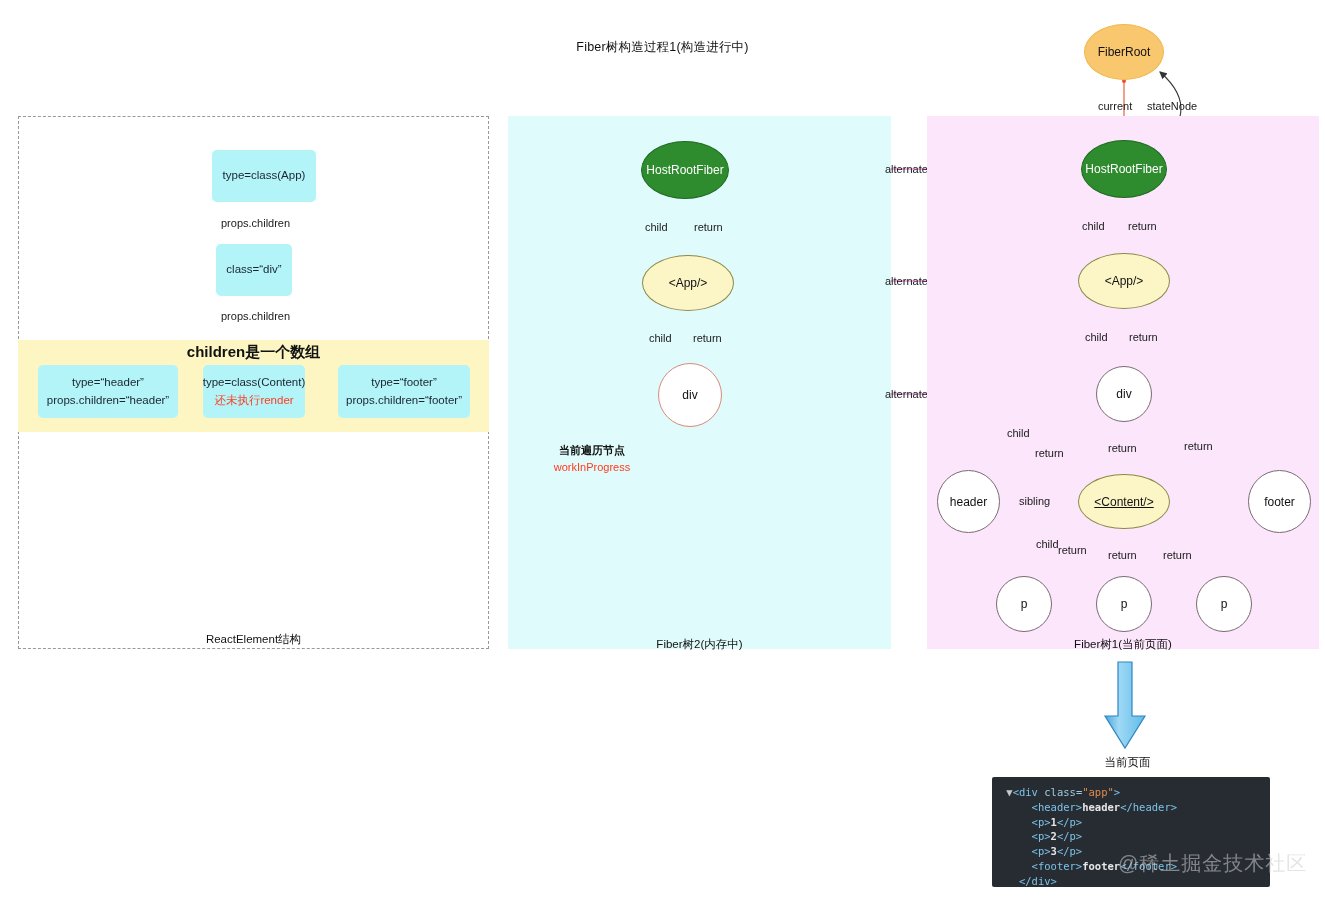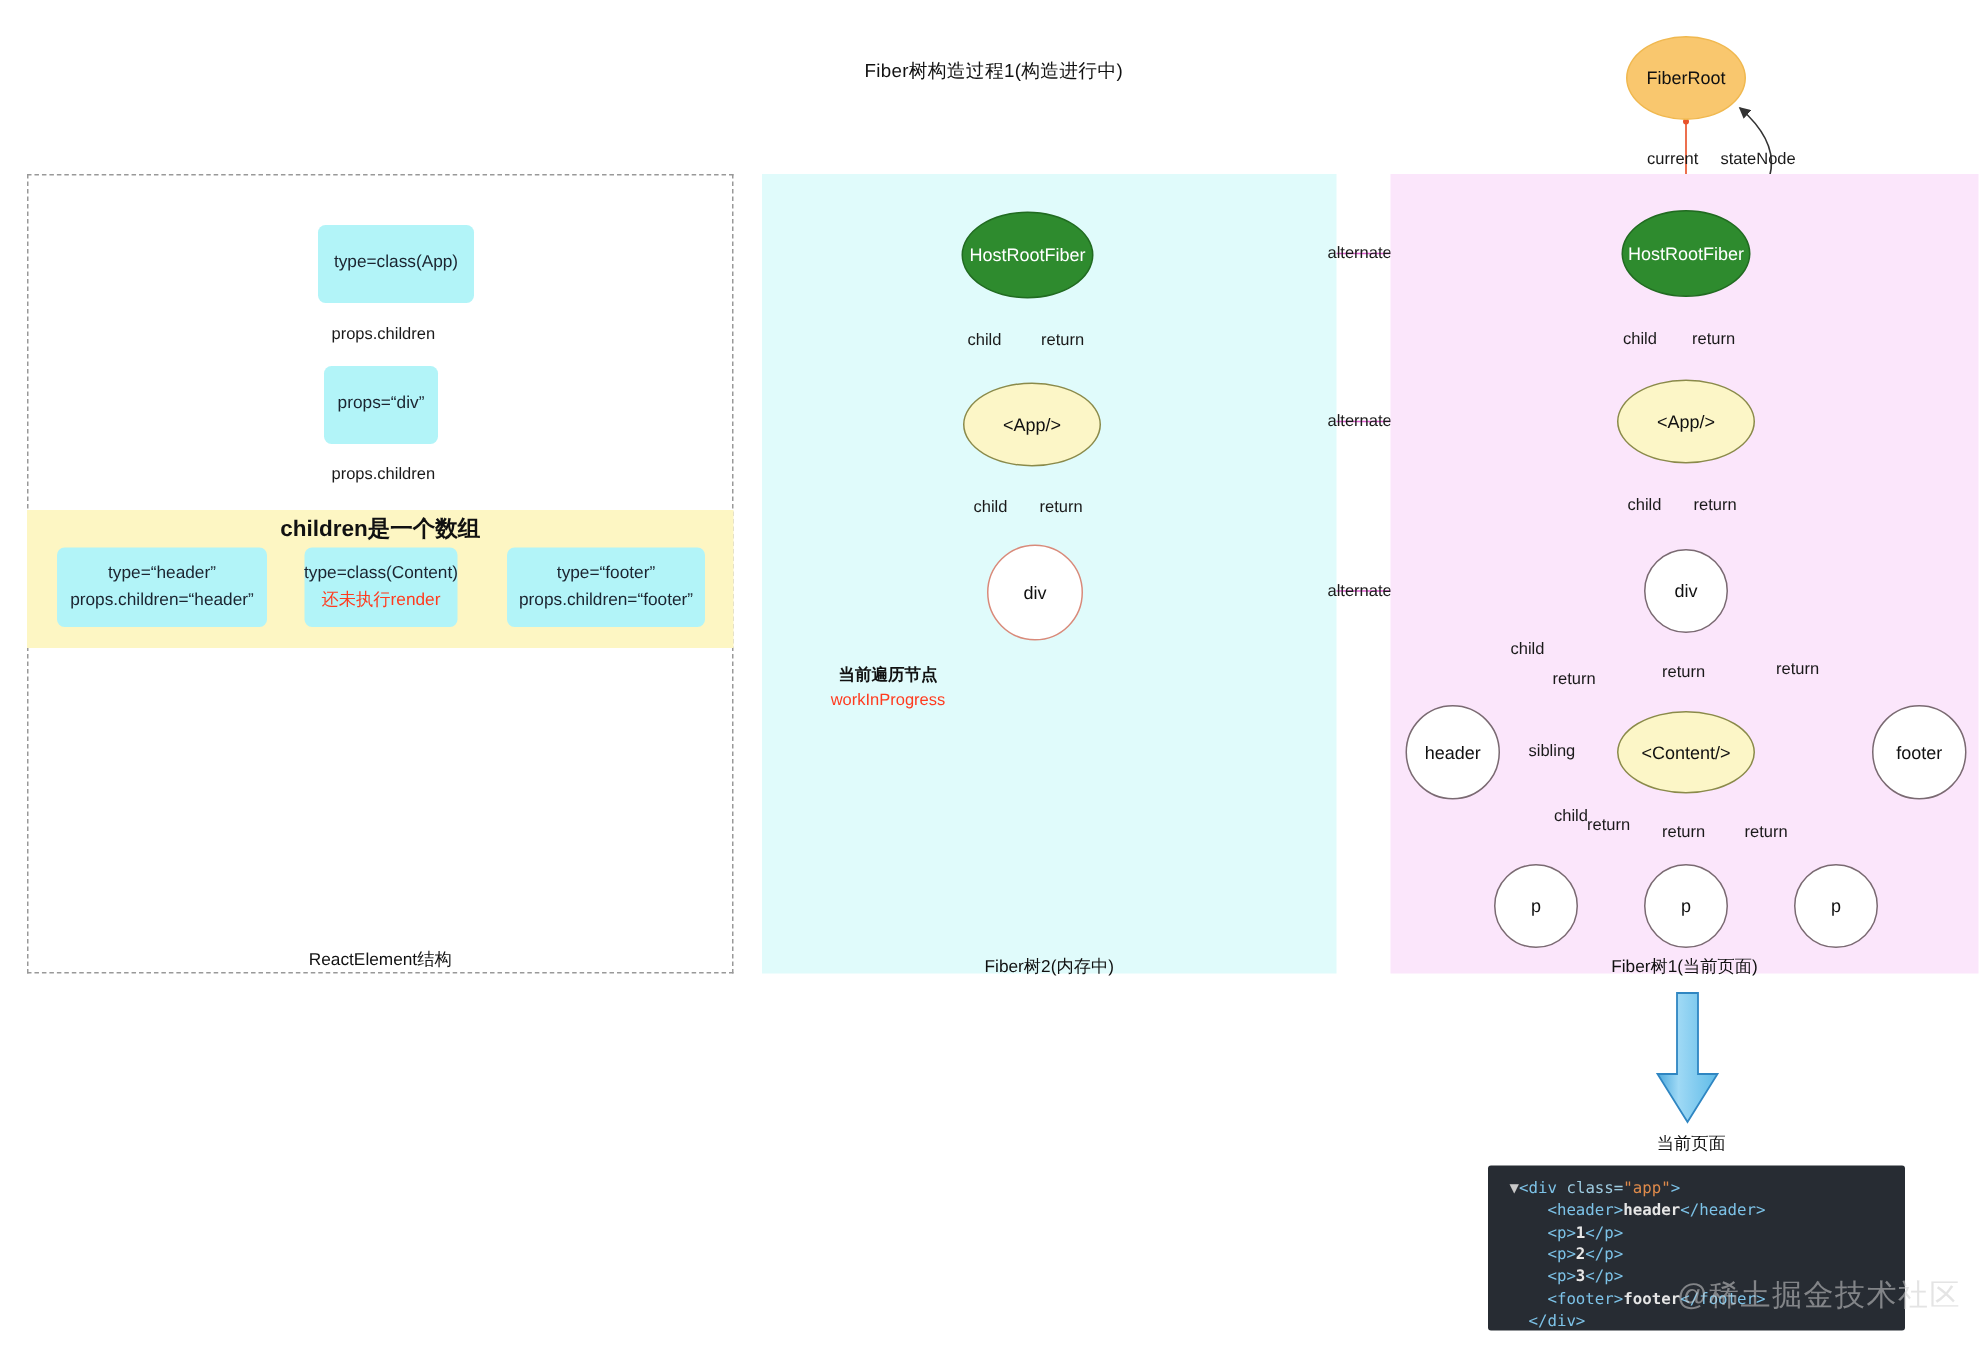--- a/index.html
+++ b/index.html
@@ -215,21 +215,21 @@
 <div class="panel" id="panel-react"></div>
 
 <div id="children-band">
   <div id="children-band-label">children是一个数组</div>
 </div>
 
 <div class="rebox abs" style="left:212px;top:150px;width:104px;height:52px;">
   <span class="l1">type=class(App)</span>
 </div>
 <div class="rebox abs" style="left:216px;top:244px;width:76px;height:52px;">
-  <span class="l1">props=“div”</span>
+  <span class="l1">class=“div”</span>
 </div>
 <div class="rebox abs" style="left:38px;top:365px;width:140px;height:53px;">
   <span class="l1">type=“header”</span>
   <span class="l2">props.children=“header”</span>
 </div>
 <div class="rebox abs" style="left:203px;top:365px;width:102px;height:53px;">
   <span class="l1">type=class(Content)</span>
   <span class="l2 red-txt">还未执行render</span>
 </div>
 <div class="rebox abs" style="left:325px;top:365px;width:132px;height:53px;margin-left:13px;">
@@ -280,21 +280,21 @@
 </div>
 <div class="node ellipse n-yellow abs" style="left:1078px;top:253px;width:92px;height:56px;">
   <span>&lt;App/&gt;</span>
 </div>
 <div class="node ellipse n-white abs" style="left:1096px;top:366px;width:56px;height:56px;">
   <span>div</span>
 </div>
 <div class="node ellipse n-white abs" style="left:937px;top:470px;width:63px;height:63px;">
   <span>header</span>
 </div>
-<div class="node ellipse n-yellow abs" style="left:1078px;top:474px;width:92px;height:55px;">
+<div class="node ellipse n-yellow abs" style="left:1078px;top:474px;width:92px;height:55px;text-decoration:underline;">
   <span>&lt;Content/&gt;</span>
 </div>
 <div class="node ellipse n-white abs" style="left:1248px;top:470px;width:63px;height:63px;">
   <span>footer</span>
 </div>
 <div class="node ellipse n-white abs" style="left:996px;top:576px;width:56px;height:56px;">
   <span>p</span>
 </div>
 <div class="node ellipse n-white abs" style="left:1096px;top:576px;width:56px;height:56px;">
   <span>p</span>

